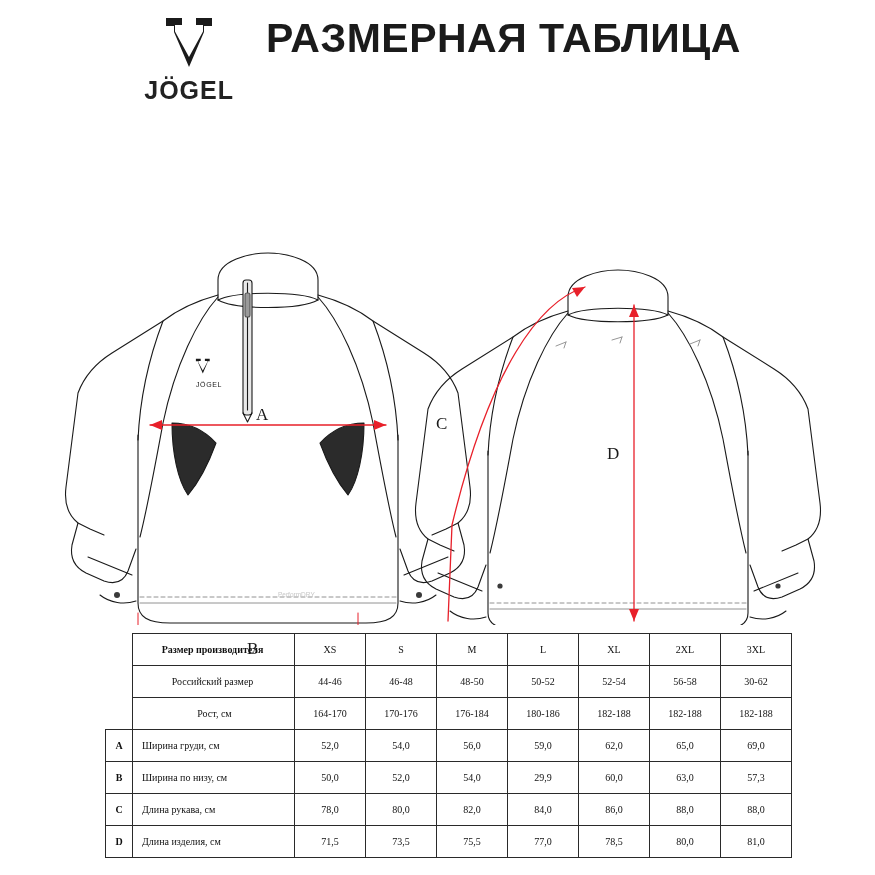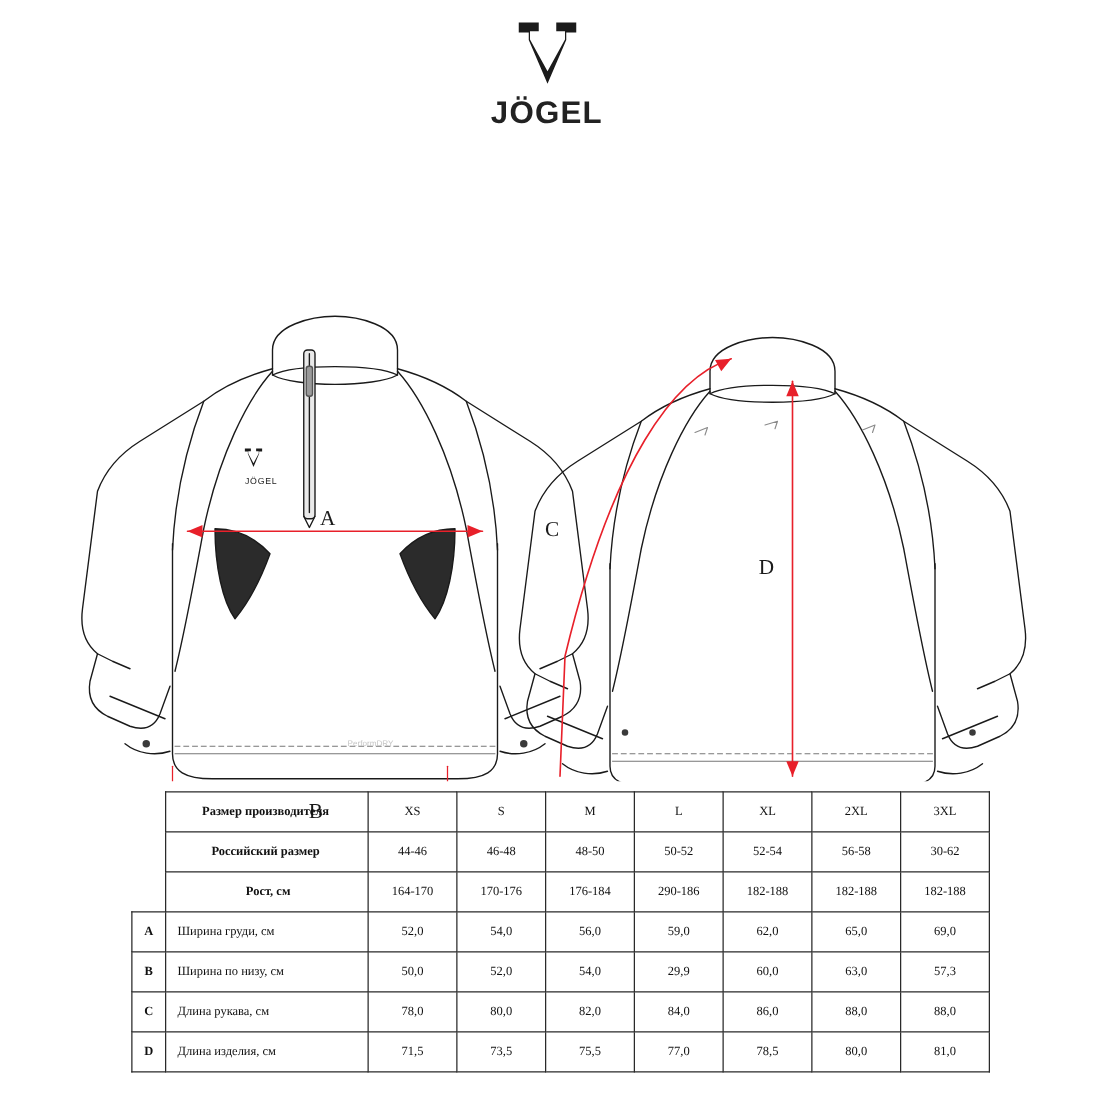--- a/index.html
+++ b/index.html
@@ -84,35 +84,36 @@
     text-align: center;
     vertical-align: middle;
     font-weight: normal;
     padding: 0 2px;
     color: #111;
   }
   .col-key { width: 22px; font-weight: bold; }
   .col-name { width: 150px; text-align: left; padding-left: 9px; }
   .col-val { width: 66px; margin-top: 20px; }
   .hdr-name { text-align: center; font-weight: bold; padding-left: 0; }
-  .bold { font-weight: bold; }
+  .bold { font-weight: normal; }
   .no-border { border: none; }
 </style>
 </head>
 <body>
 
 <div class="header">
   <div class="brand">
     <svg width="72" height="62" viewBox="0 0 72 62">
       <path d="M10 4 L30 4 L30 12 L22 12 L22 20 L36 42 L50 20 L42 20 L42 12 L34 12 L34 4 L62 4 L62 12 L54 12 L54 20 L62 20" fill="none" stroke="#1b1b1b" stroke-width="0"></path>
       <path d="M12 5 L29 5 L29 13 L21 13 L21 19 L36 44 L51 19 L43 19 L43 13 L60 13 L60 5 L43 5 L43 1" fill="none" stroke="none"></path>
       <path d="M13 6 h16 v7 h-7 v6.5 L36 45 L50 19.5 V13 h-7 V6 h16 v8 h-8 v6 L36 55 L21 20 v-6 h-8 z" fill="#1b1b1b"></path>
     </svg>
     <div class="brand-word">JÖGEL</div>
   </div>
+  <div class="title">РАЗМЕРНАЯ ТАБЛИЦА</div>
 </div>
 
 <div class="illustration">
   <svg width="875" height="520" viewBox="0 0 875 520">
     <g fill="none" stroke="#1a1a1a" stroke-width="1.1" stroke-linejoin="round" stroke-linecap="round">
 
       <g>
 
         <path d="M218 175 C218 155 250 148 268 148 C286 148 318 155 318 175 L318 195 C300 186 236 186 218 195 Z"></path>
         <path d="M218 195 C236 205 300 205 318 195"></path>
@@ -260,21 +261,21 @@
           <td class="col-val">52-54</td>
           <td class="col-val">56-58</td>
           <td class="col-val">30-62</td>
         </tr>
         <tr>
           <td class="col-key" style="border: none;"></td>
           <td class="col-name bold" style="text-align: center; padding-left: 4px;">Рост, см</td>
           <td class="col-val">164-170</td>
           <td class="col-val">170-176</td>
           <td class="col-val">176-184</td>
-          <td class="col-val">290-186</td>
+          <td class="col-val">180-186</td>
           <td class="col-val">182-188</td>
           <td class="col-val">182-188</td>
           <td class="col-val">182-188</td>
         </tr>
         <tr>
           <td class="col-key">A</td>
           <td class="col-name">Ширина груди, см</td>
           <td class="col-val">52,0</td>
           <td class="col-val">54,0</td>
           <td class="col-val">56,0</td>

